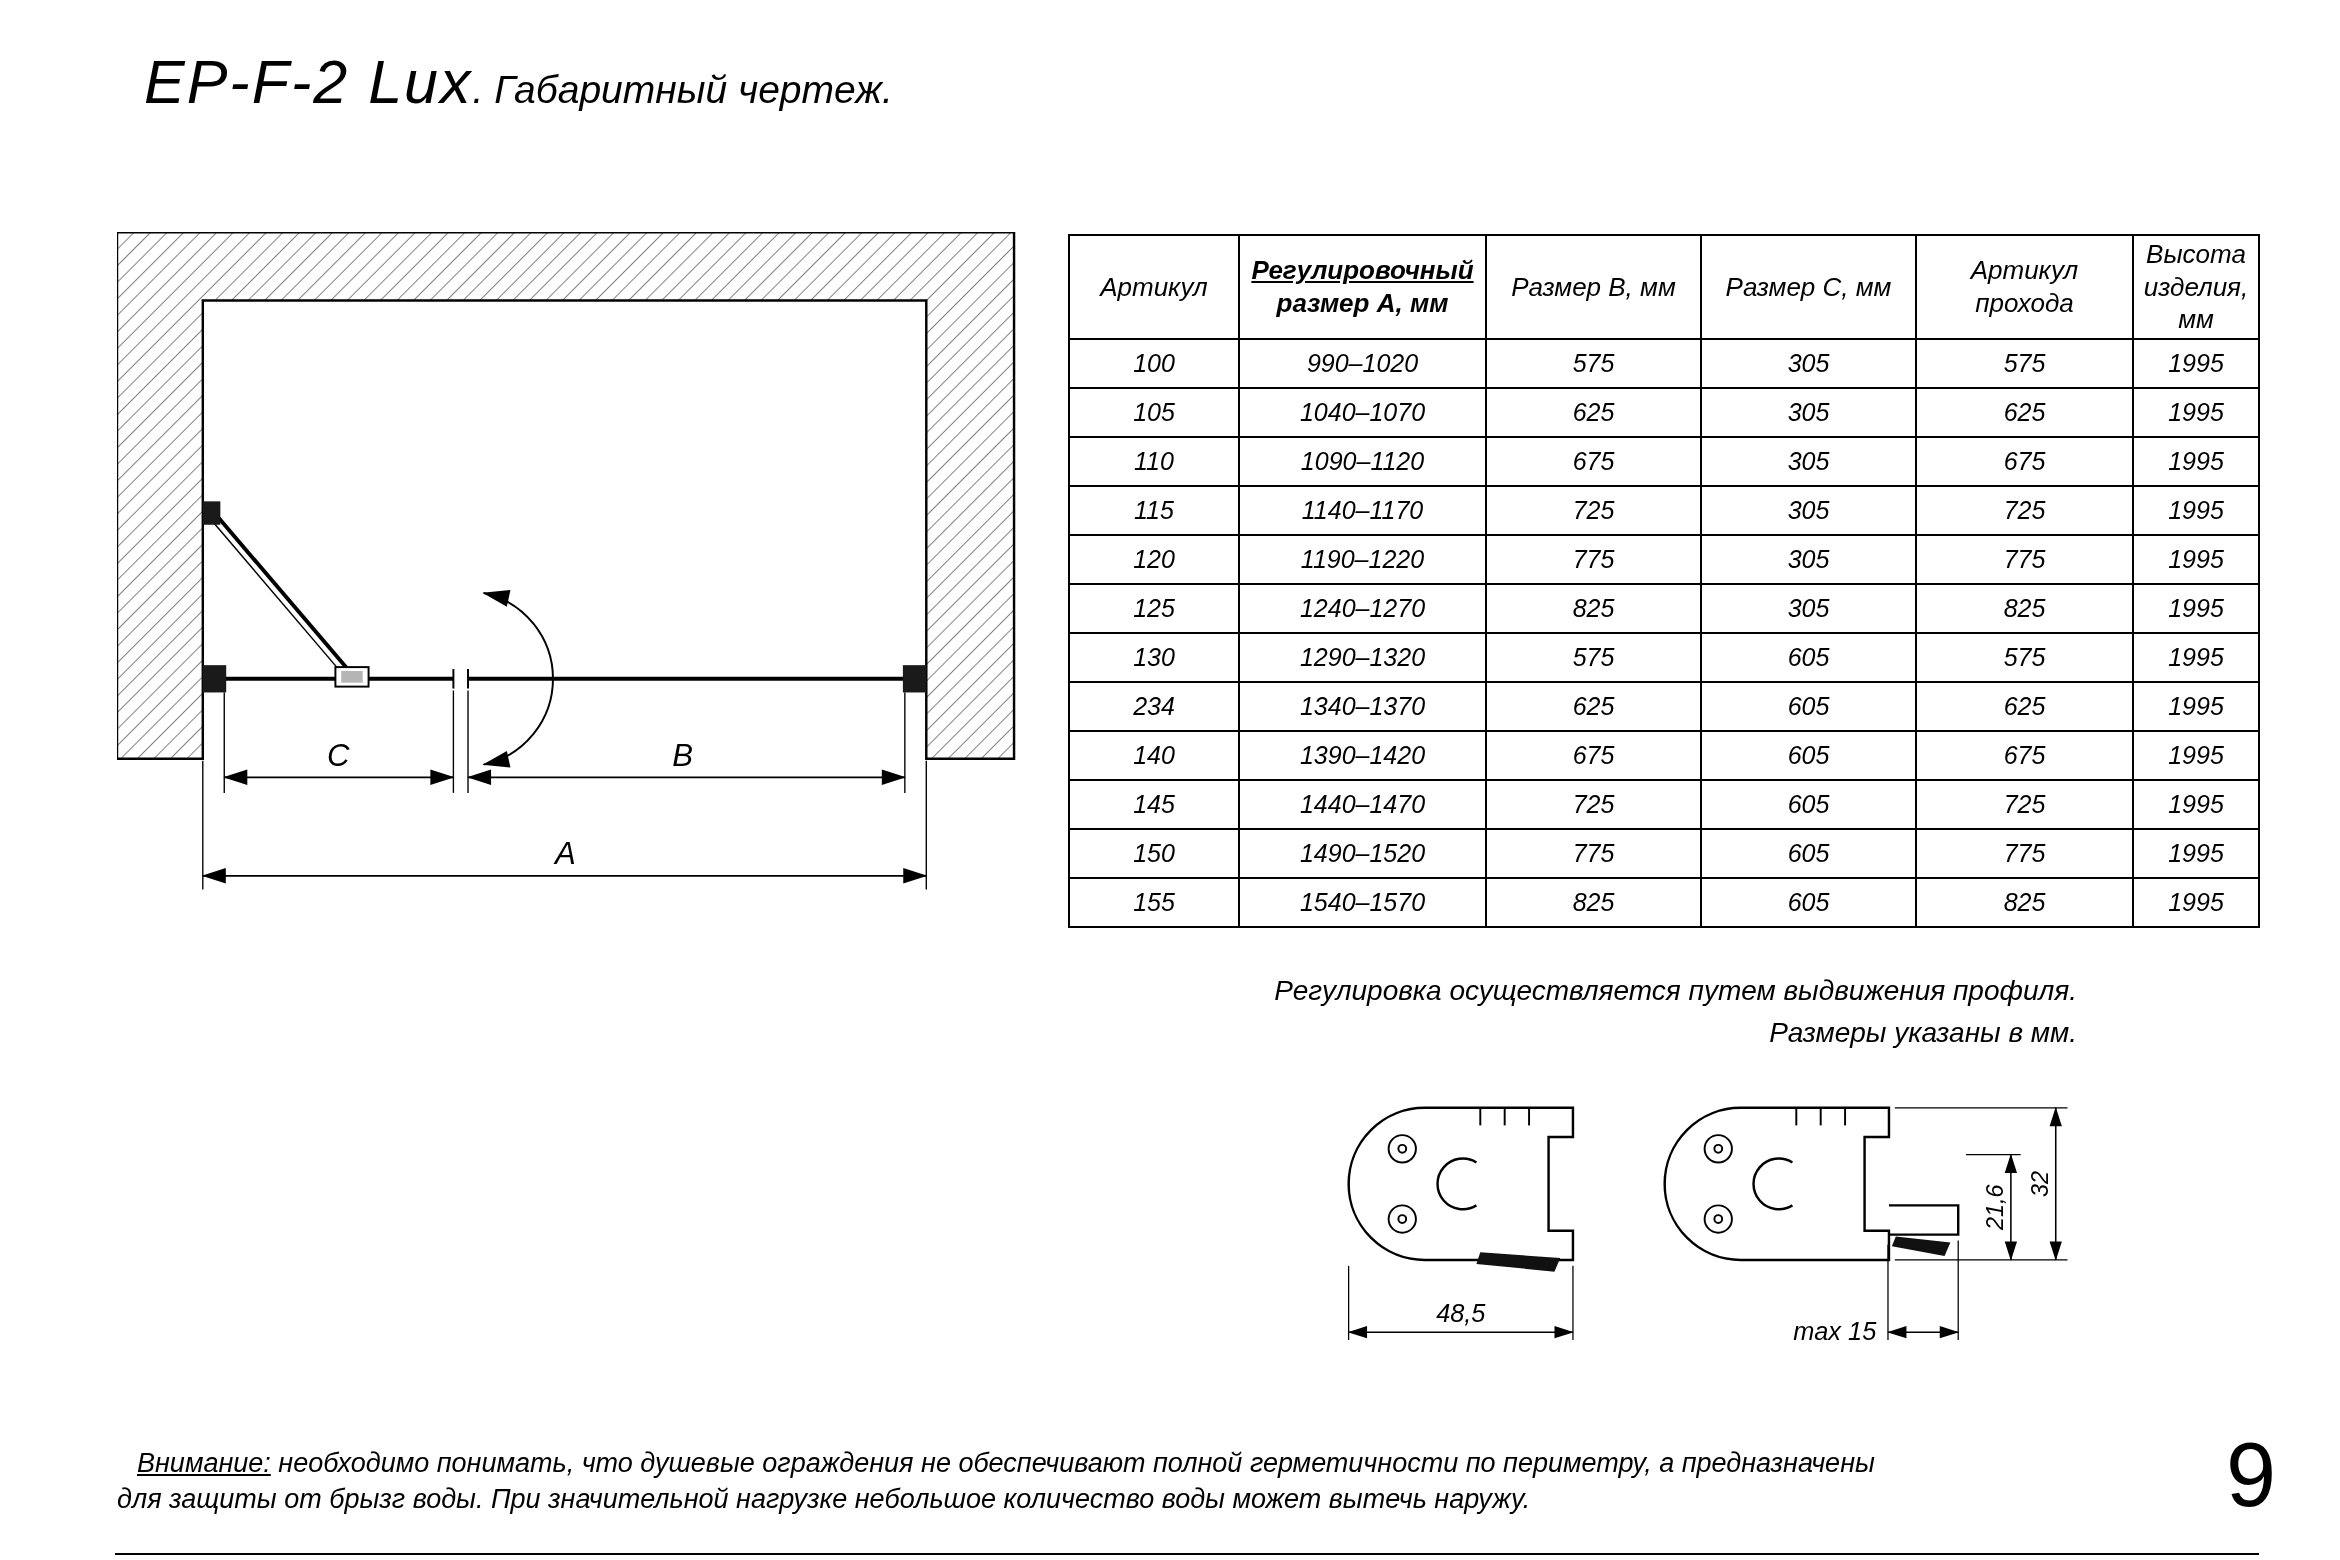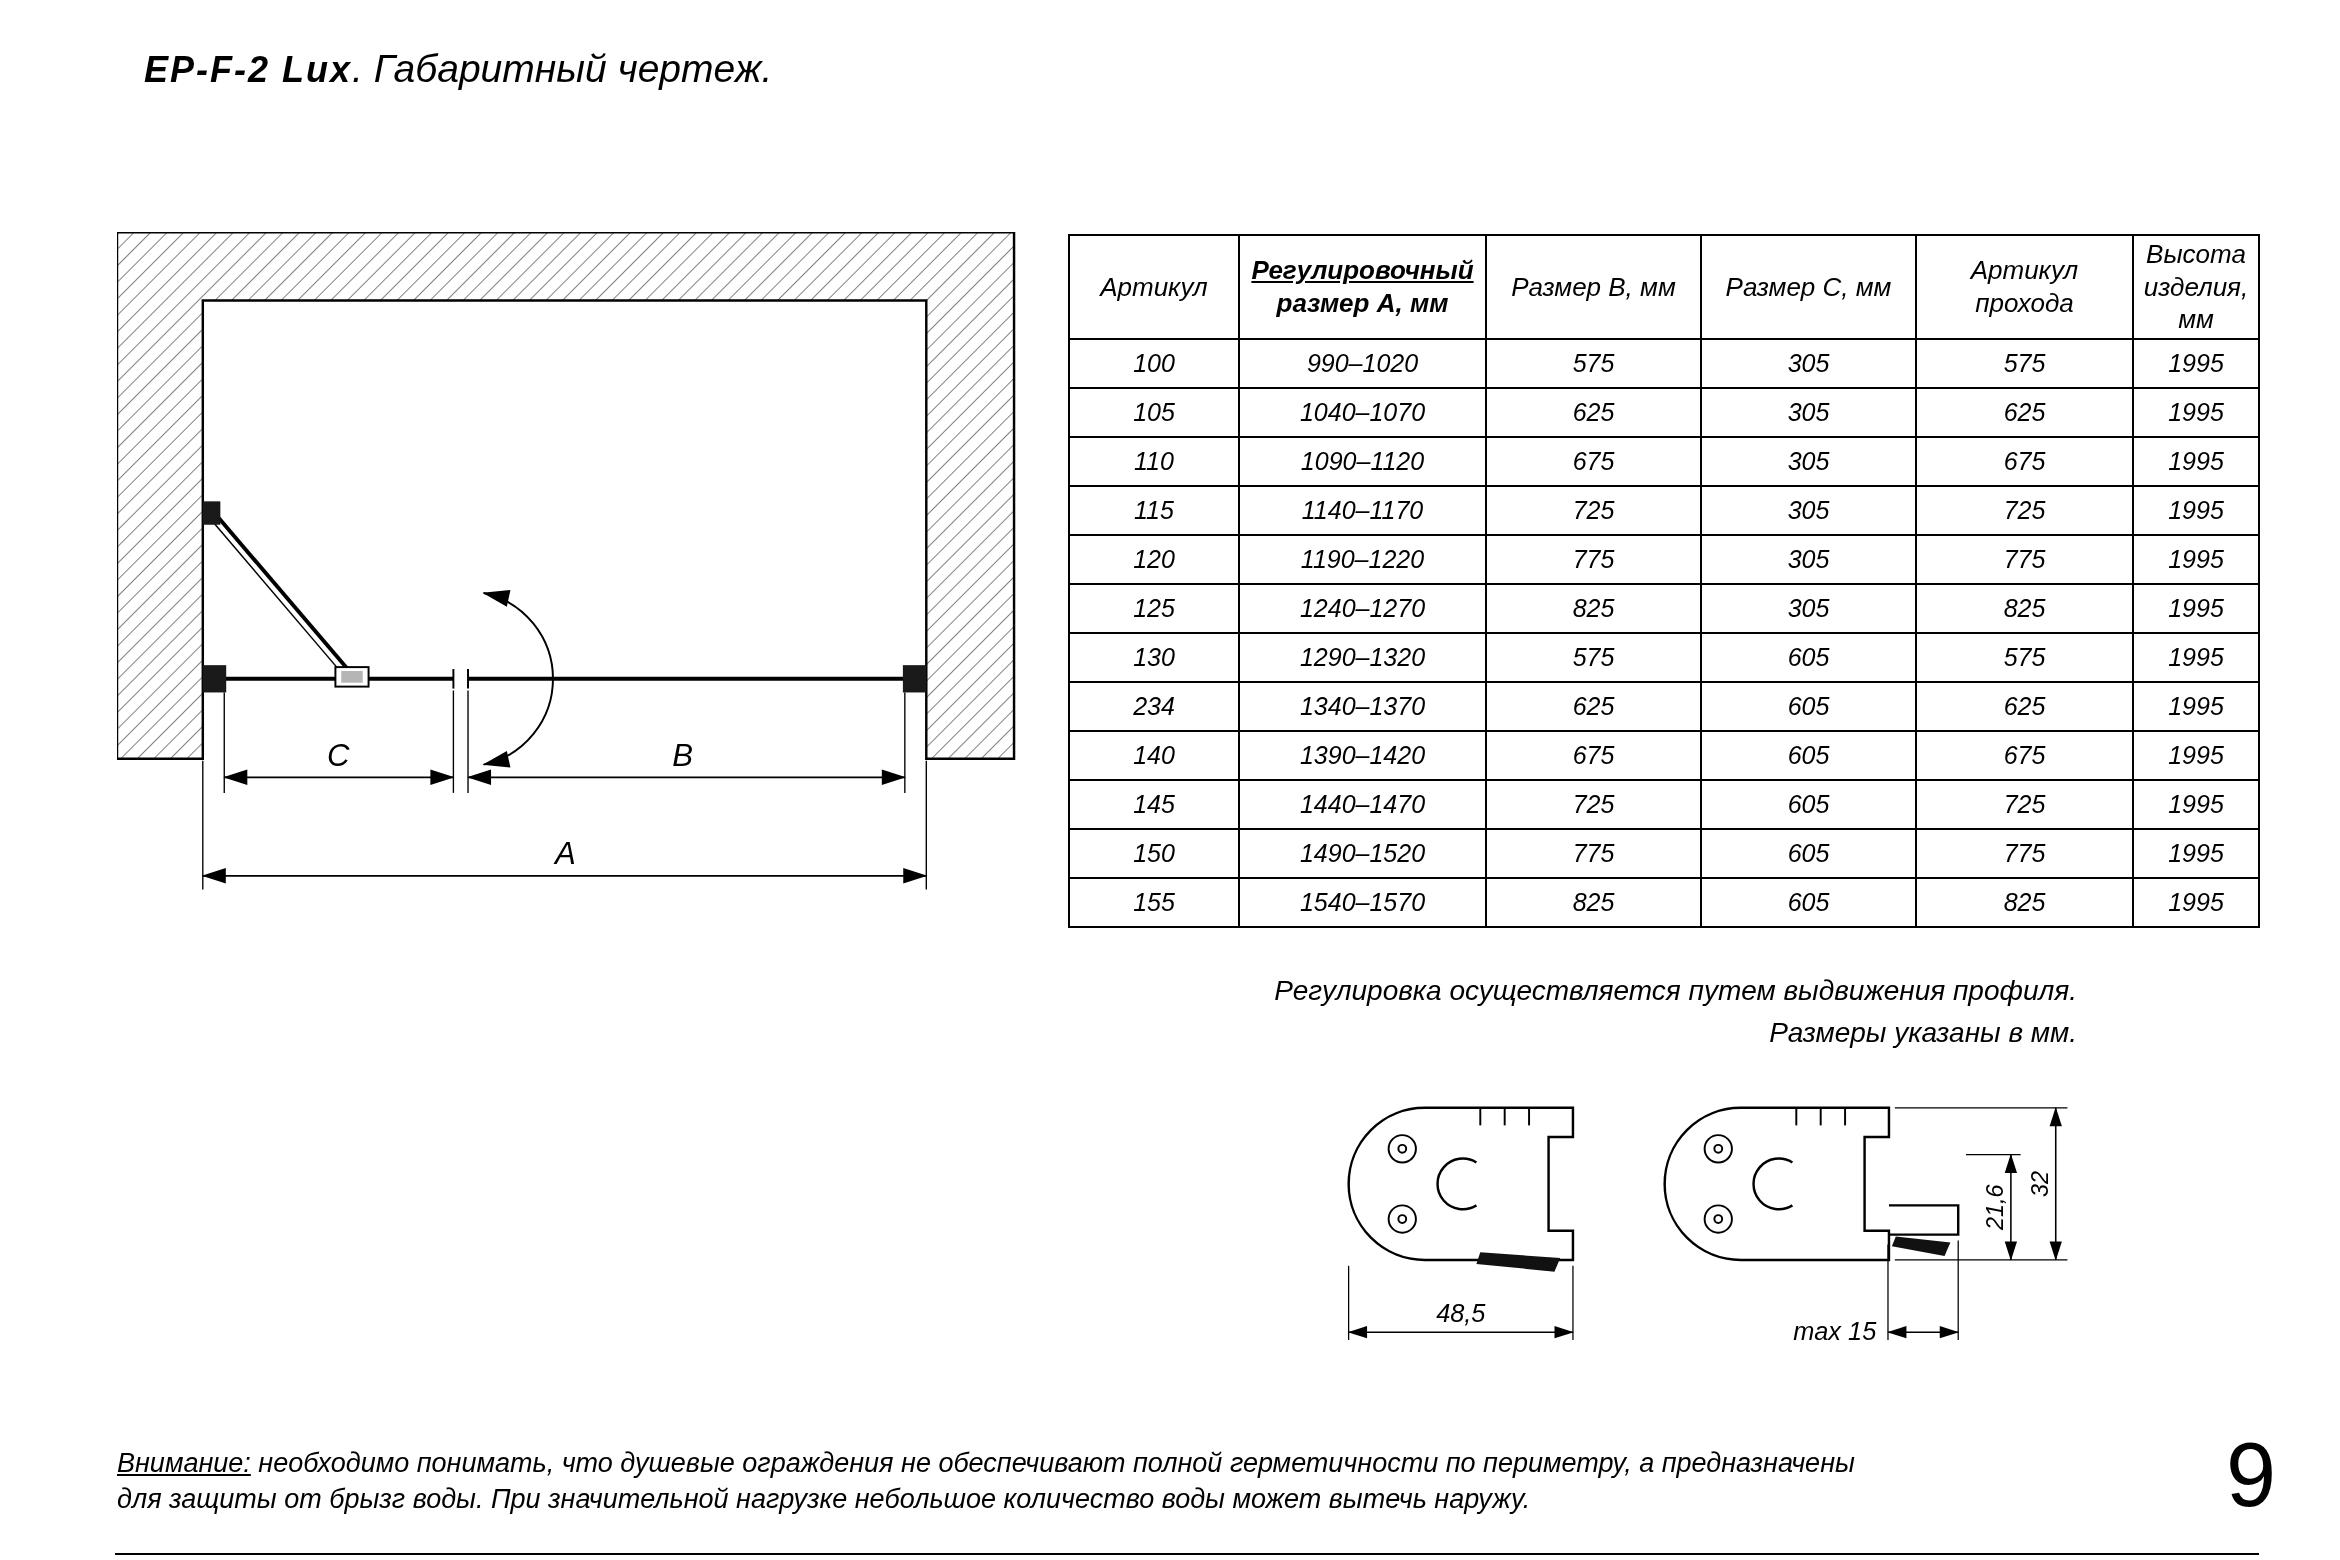--- a/index.html
+++ b/index.html
@@ -3,41 +3,41 @@
 <meta charset="utf-8">
 <style>
   * { margin:0; padding:0; box-sizing:border-box; }
   html,body { background:#ffffff; }
   #page {
     position:relative; width:2341px; height:1560px; background:#ffffff;
     font-family:"Liberation Sans", sans-serif; color:#000; overflow:hidden;
   }
   
   .title { position:absolute; left:144px; top:47px; font-style:italic; white-space:nowrap; }
-  .title-main { font-size:36px; letter-spacing:2px;font-weight:bold; }
+  .title-main { font-size:61px; letter-spacing:2px; }
   .title-rest { font-size:39px;font-style:italic; }
   
   svg text { font-family:"Liberation Sans", sans-serif; font-style:italic; fill:#000; }
   
   .table-wrap { position:absolute; left:1068px; top:234px; }
   table.spec-table { border-collapse:collapse; table-layout:fixed; width:1188px; font-style:italic; }
   table.spec-table th, table.spec-table td {
     border:2px solid #000; text-align:center; vertical-align:middle; padding:2px 3.9px;
   }
   table.spec-table th { height:94px; font-size:26px; font-weight:normal; line-height:1.25; }
   table.spec-table td { height:49px; font-size:25px; }
   .th-strong { font-weight:bold; }
   .th-underline { text-decoration:underline; }
   
   .notes { position:absolute; left:1170px; top:970px; width:907px; text-align:right;
            font-style:italic; font-size:28px; line-height:1.5; }
   
   .footer-warning { position:absolute; left:117px; top:1445px; width:1941px;
                     font-style:italic; font-size:27px; line-height:1.35; }
-  .warning-label { text-decoration:underline; }
+  .warning-label { text-decoration:underline;margin-left:20px; }
   .bottom-rule { position:absolute; left:115px; top:1553px; width:2144px; border-top:2px solid #000; }
   .page-number { position:absolute; left:2226px; top:1430px; font-size:90px; line-height:1; }
 </style>
 </head>
 <body>
 
 <div id="page">
 
   <div class="title">
     <span class="title-main">EP-F-2 Lux</span><span class="title-rest">. Габаритный чертеж.</span>

